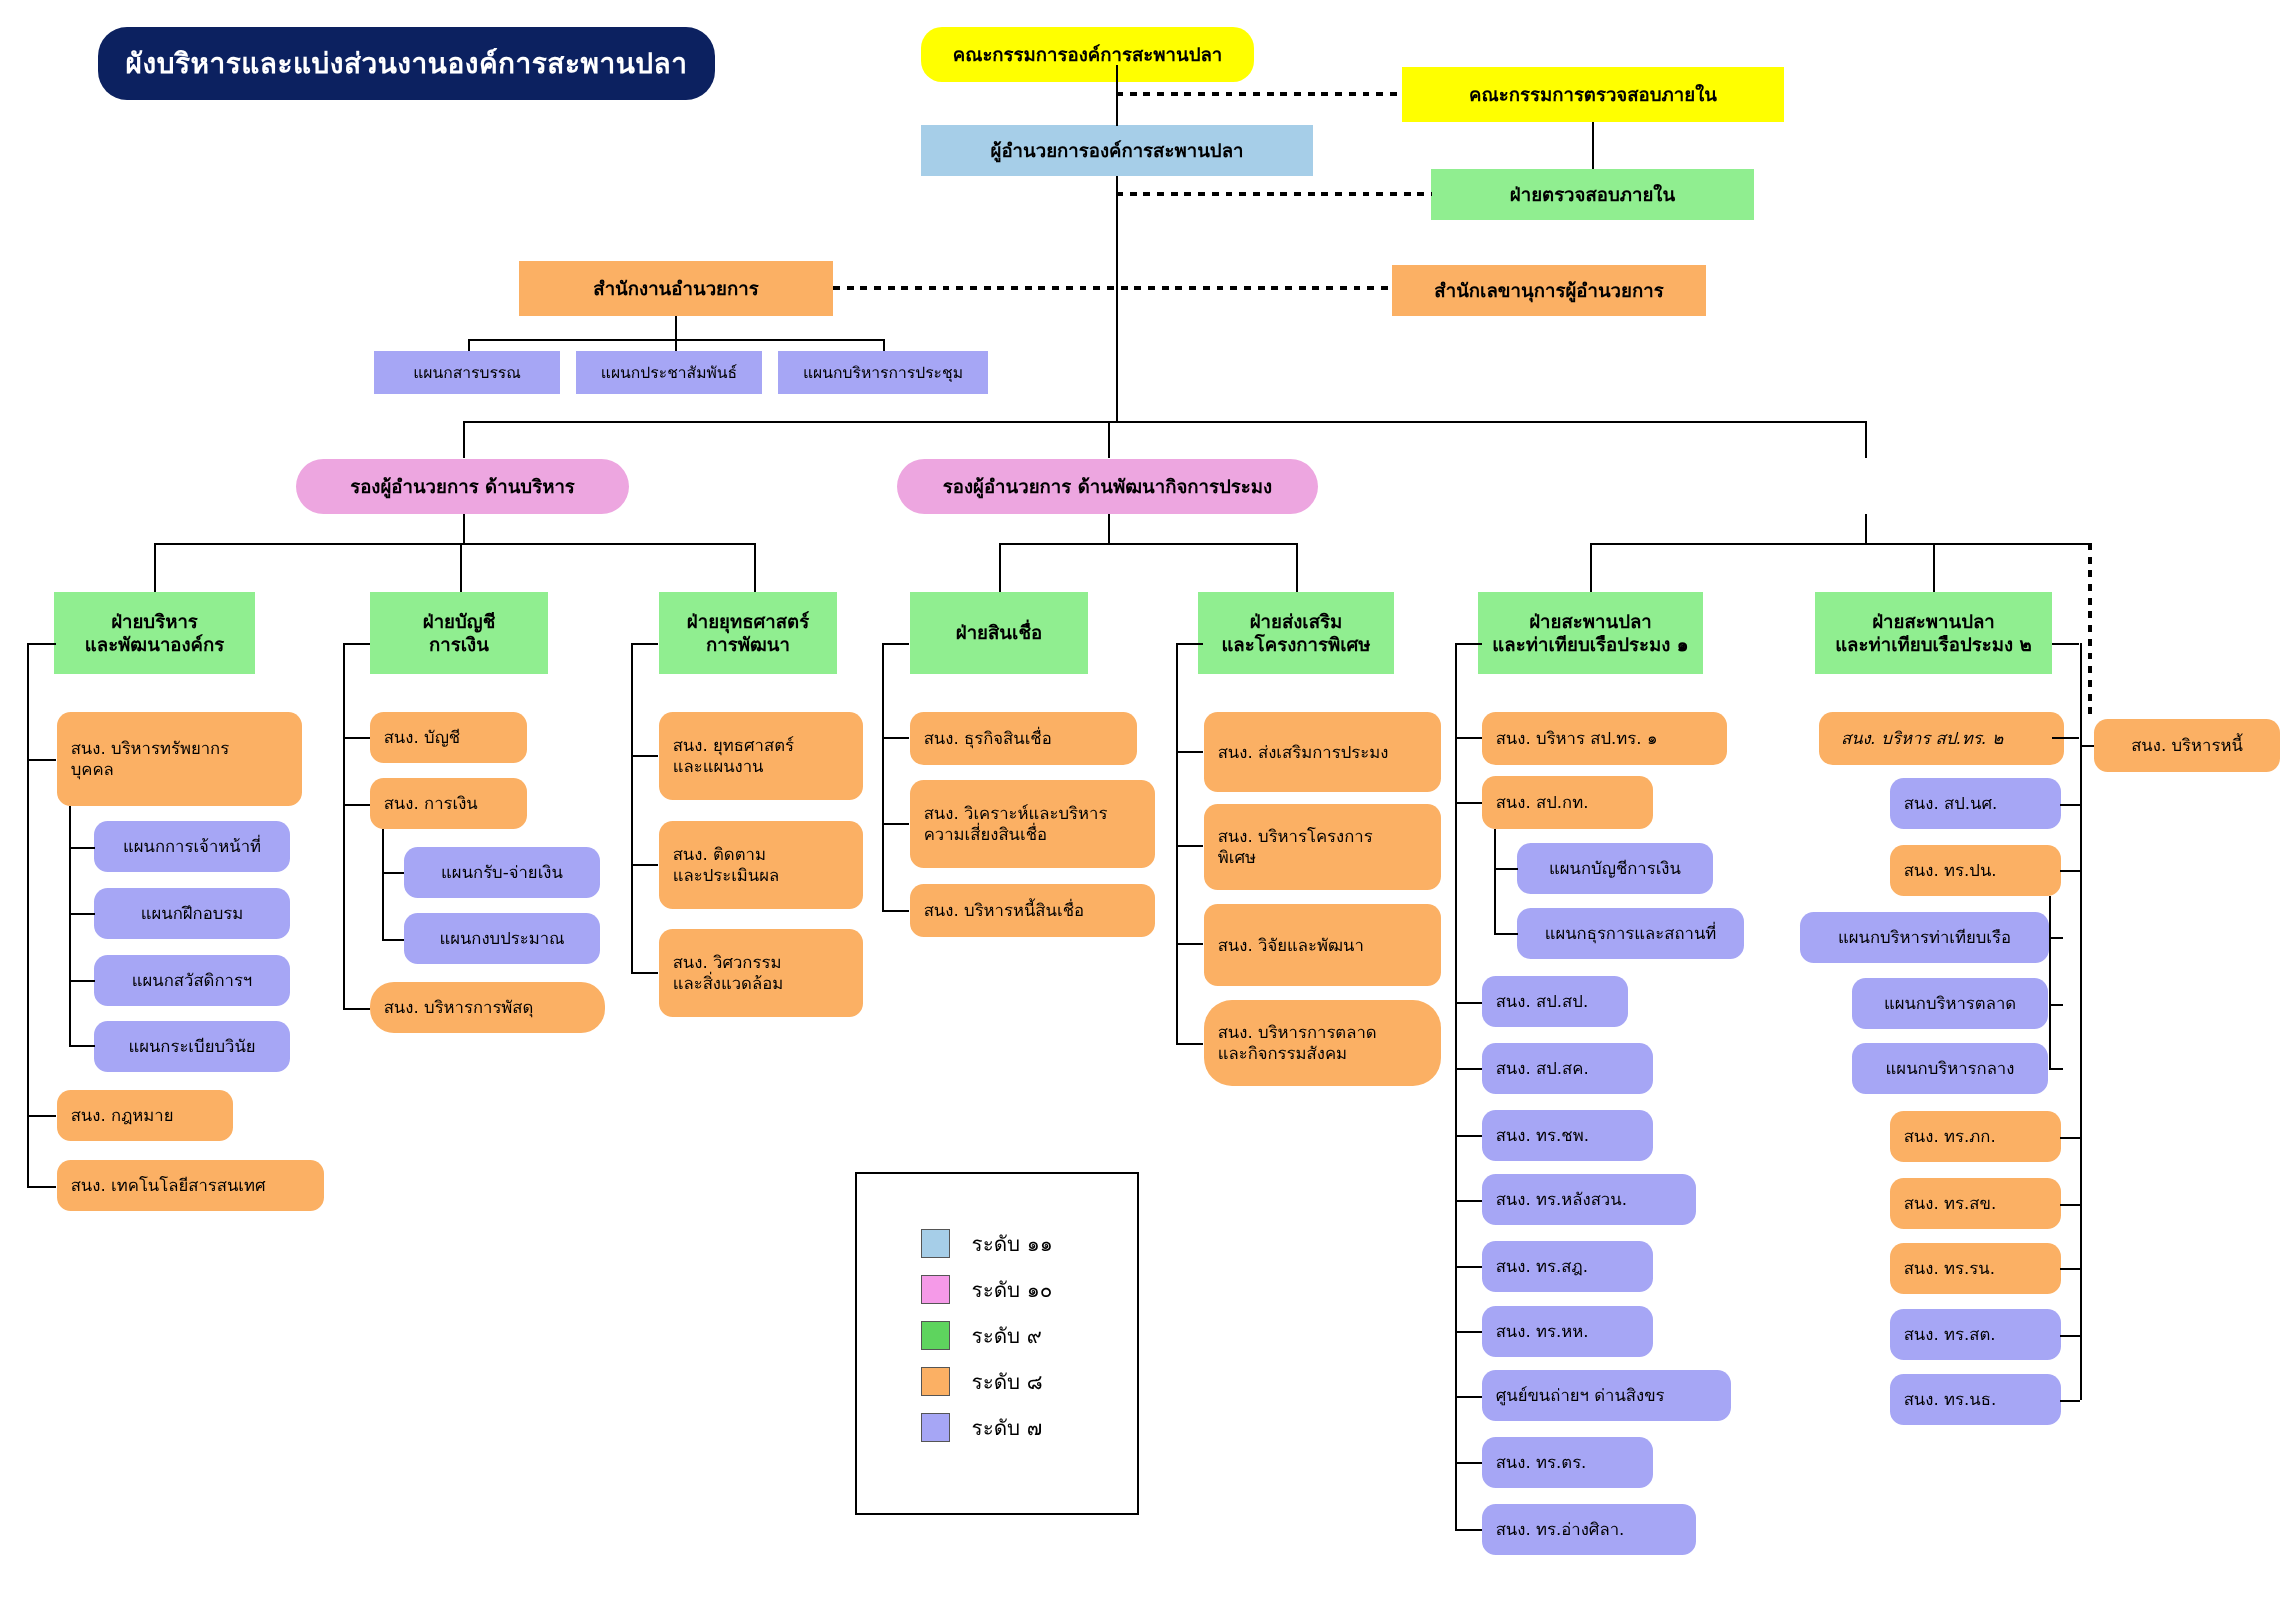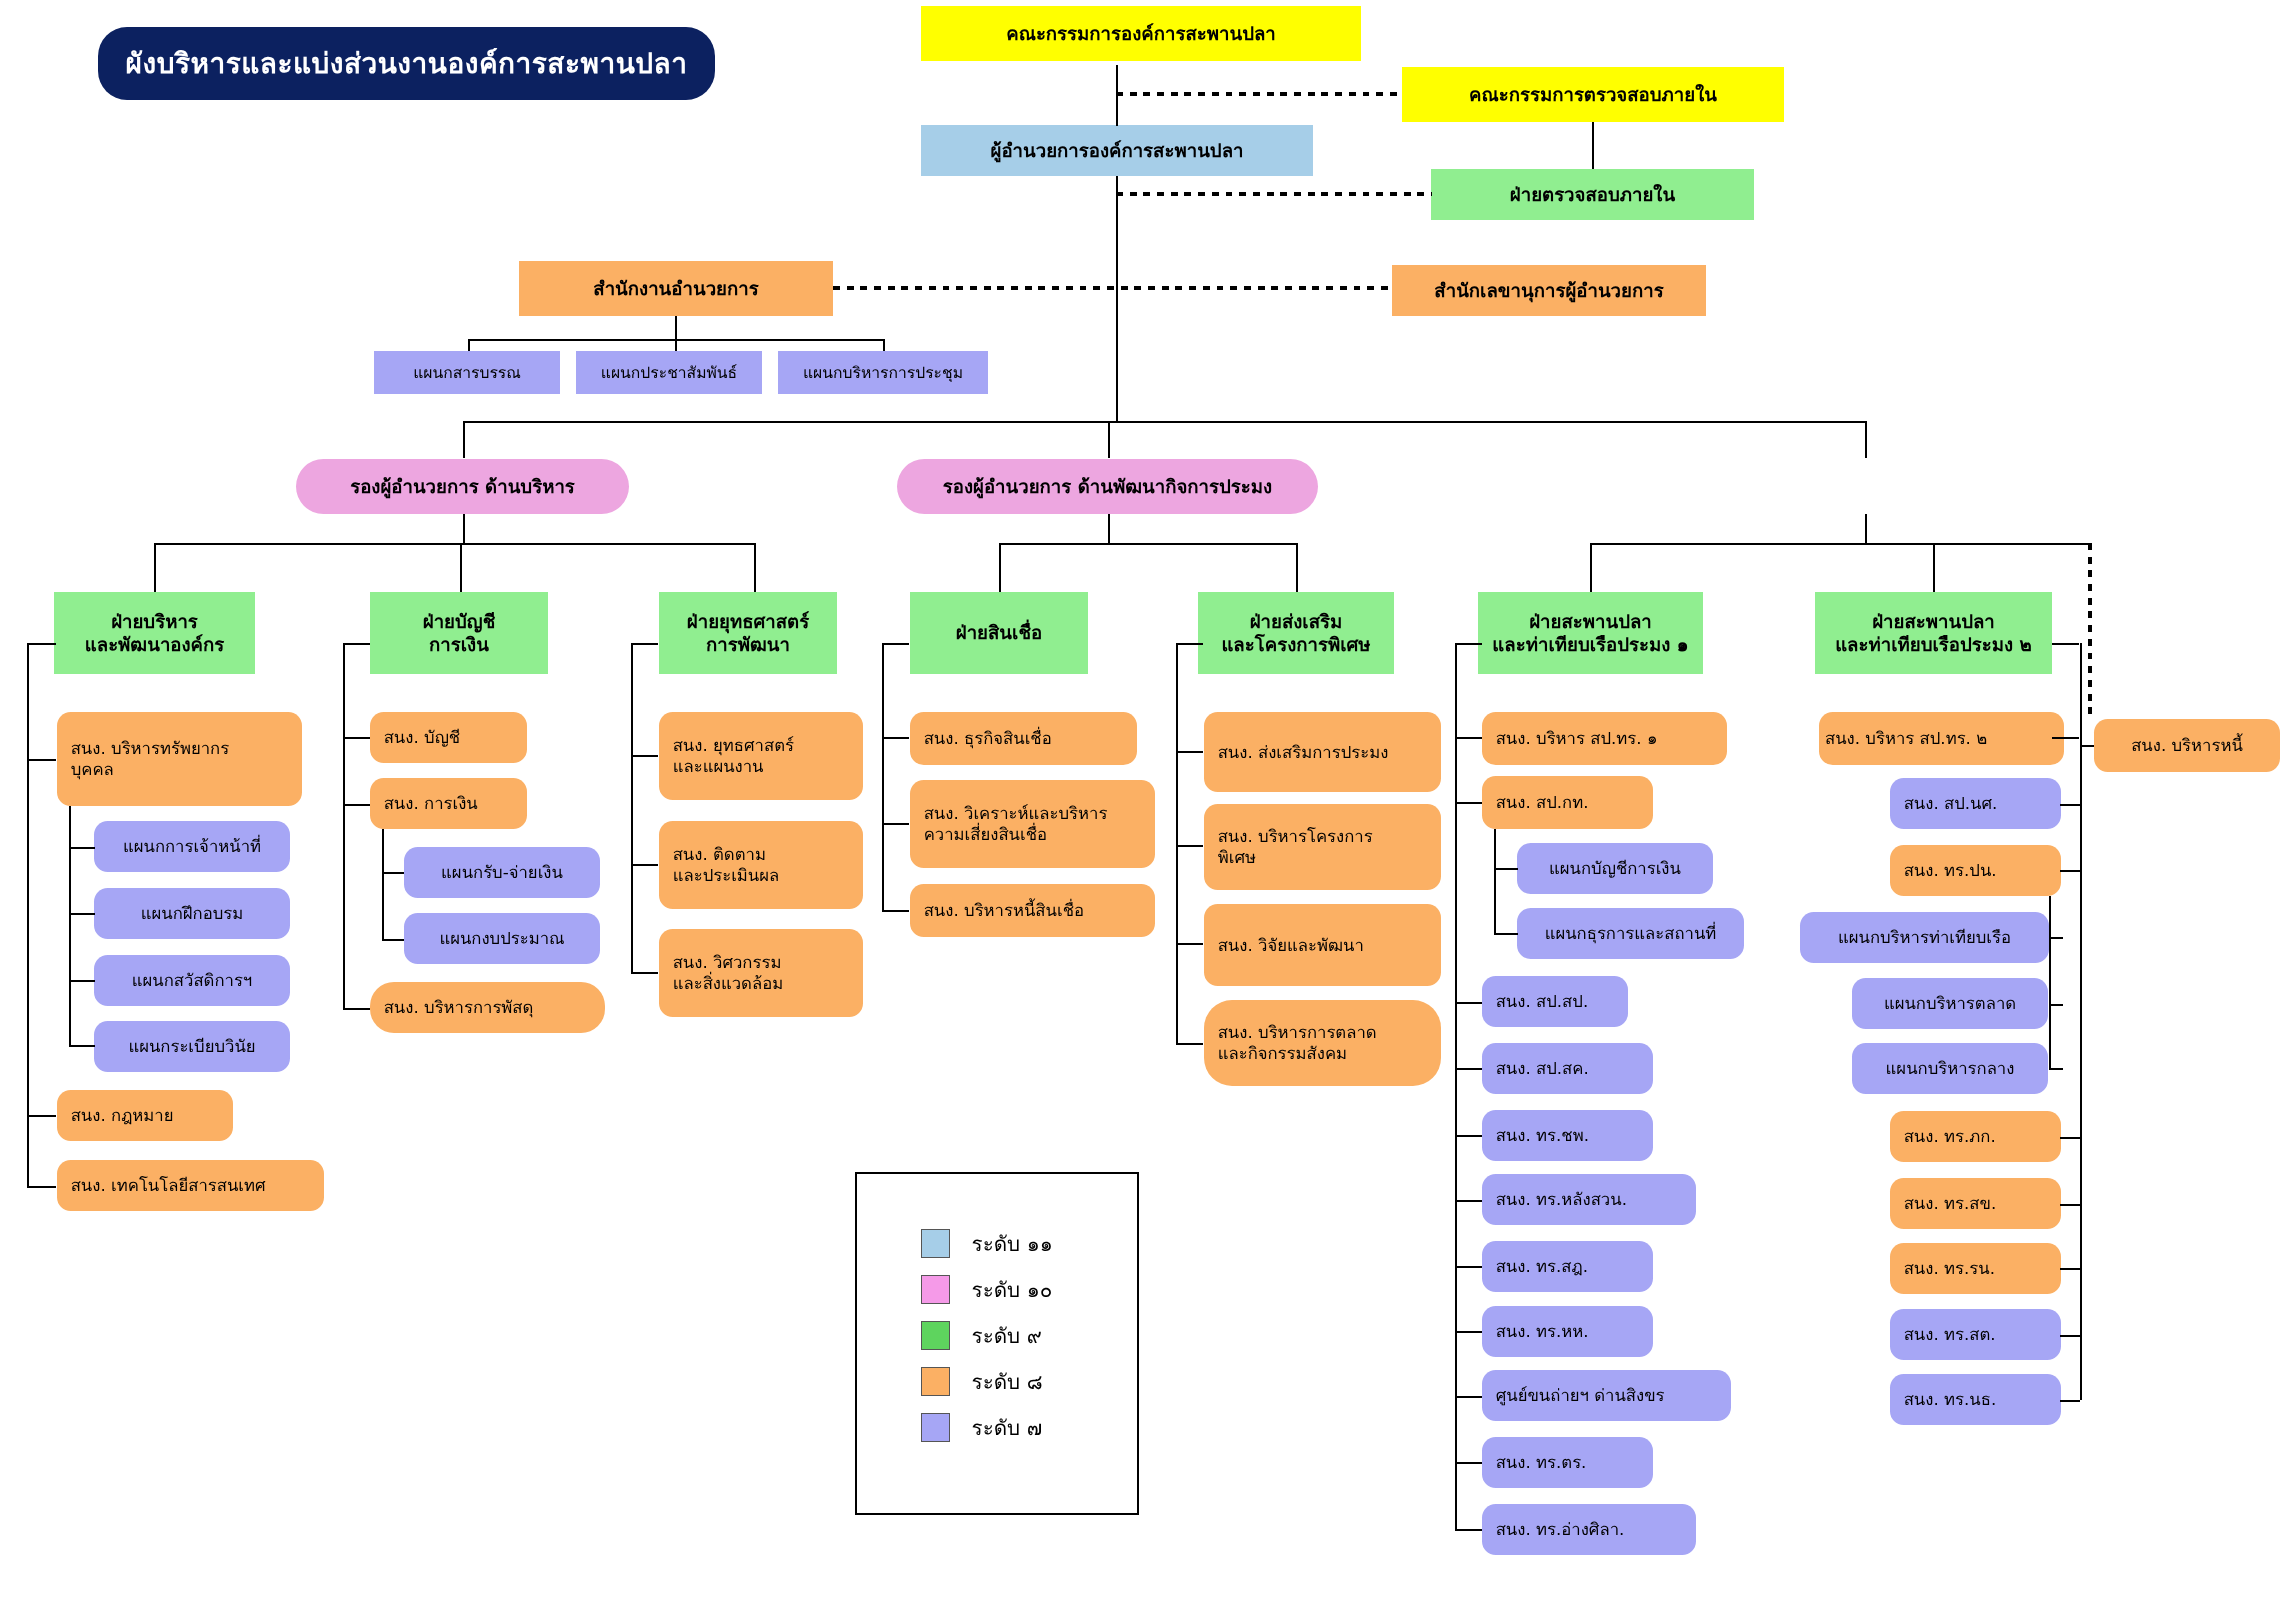--- a/index.html
+++ b/index.html
@@ -57,21 +57,21 @@
   .lg-sw{width:29px;height:29px;border:1px solid #555;box-sizing:border-box;}
   .lg-tx{font-size:20.6px;color:#000;}
 </style>
 </head>
 <body>
 
 <div id="stage">
 
   <div class="node pill c-navy title-box" style="left:98px;top:27.4px;width:617px;height:73px;">ผังบริหารและแบ่งส่วนงานองค์การสะพานปลา</div>
 
-  <div class="node rect c-yellow f-md" style="left:921px;top:6px;width:440px;height:55px;">คณะกรรมการองค์การสะพานปลา</div>
+  <div class="node rect c-yellow f-md" style="left:921px;top:27px;width:333px;height:55px;border-radius:21px;">คณะกรรมการองค์การสะพานปลา</div>
 
   <div class="node rect c-yellow f-md" style="left:1402px;top:67px;width:382px;height:55px;">คณะกรรมการตรวจสอบภายใน</div>
 
   <div class="node rect c-blue f-md" style="left:921px;top:125px;width:392px;height:51px;">ผู้อำนวยการองค์การสะพานปลา</div>
 
   <div class="node rect c-green f-md" style="left:1431px;top:169px;width:323px;height:51px;">ฝ่ายตรวจสอบภายใน</div>
 
   <div class="node rect c-orange f-md" style="left:519px;top:261px;width:314px;height:55px;">สำนักงานอำนวยการ</div>
 
   <div class="node rect c-orange f-md" style="left:1392px;top:265px;width:314px;height:51px;">สำนักเลขานุการผู้อำนวยการ</div>
@@ -138,21 +138,21 @@
   <div class="node round c-purple f-sm" style="left:1482px;top:976px;width:146px;height:51px;justify-content:flex-start;text-align:left;padding-left:13.7px;">สนง. สป.สป.</div>
   <div class="node round c-purple f-sm" style="left:1482px;top:1043px;width:171px;height:51px;justify-content:flex-start;text-align:left;padding-left:13.7px;">สนง. สป.สค.</div>
   <div class="node round c-purple f-sm" style="left:1482px;top:1110px;width:171px;height:51px;justify-content:flex-start;text-align:left;padding-left:13.7px;">สนง. ทร.ชพ.</div>
   <div class="node round c-purple f-sm" style="left:1482px;top:1174px;width:214px;height:51px;justify-content:flex-start;text-align:left;padding-left:13.7px;">สนง. ทร.หลังสวน.</div>
   <div class="node round c-purple f-sm" style="left:1482px;top:1241px;width:171px;height:51px;justify-content:flex-start;text-align:left;padding-left:13.7px;">สนง. ทร.สฎ.</div>
   <div class="node round c-purple f-sm" style="left:1482px;top:1306px;width:171px;height:51px;justify-content:flex-start;text-align:left;padding-left:13.7px;">สนง. ทร.หห.</div>
   <div class="node round c-purple f-sm" style="left:1482px;top:1370px;width:249px;height:51px;justify-content:flex-start;text-align:left;padding-left:13.7px;">ศูนย์ขนถ่ายฯ ด่านสิงขร</div>
   <div class="node round c-purple f-sm" style="left:1482px;top:1437px;width:171px;height:51px;justify-content:flex-start;text-align:left;padding-left:13.7px;">สนง. ทร.ตร.</div>
   <div class="node round c-purple f-sm" style="left:1482px;top:1504px;width:214px;height:51px;justify-content:flex-start;text-align:left;padding-left:13.7px;">สนง. ทร.อ่างศิลา.</div>
 
-  <div class="node round c-orange f-sm" style="left:1819px;top:712px;width:245px;height:53px;justify-content:flex-start;text-align:left;padding-left:6px;">สนง. บริหาร สป.ทร. ๒</div>
+  <div class="node round c-orange f-sm" style="left:1819px;top:712px;width:245px;height:53px;justify-content:flex-start;text-align:left;padding-left:22px;font-style:italic;">สนง. บริหาร สป.ทร. ๒</div>
   <div class="node round c-purple f-sm" style="left:1890px;top:778px;width:171px;height:51px;justify-content:flex-start;text-align:left;padding-left:13.7px;">สนง. สป.นศ.</div>
   <div class="node round c-orange f-sm" style="left:1890px;top:845px;width:171px;height:51px;justify-content:flex-start;text-align:left;padding-left:13.7px;">สนง. ทร.ปน.</div>
   <div class="node round c-purple f-sm" style="left:1800px;top:912px;width:249px;height:51px;">แผนกบริหารท่าเทียบเรือ</div>
   <div class="node round c-purple f-sm" style="left:1852px;top:978px;width:196px;height:51px;">แผนกบริหารตลาด</div>
   <div class="node round c-purple f-sm" style="left:1852px;top:1043px;width:196px;height:51px;">แผนกบริหารกลาง</div>
   <div class="node round c-orange f-sm" style="left:1890px;top:1111px;width:171px;height:51px;justify-content:flex-start;text-align:left;padding-left:13.7px;">สนง. ทร.ภก.</div>
   <div class="node round c-orange f-sm" style="left:1890px;top:1178px;width:171px;height:51px;justify-content:flex-start;text-align:left;padding-left:13.7px;">สนง. ทร.สข.</div>
   <div class="node round c-orange f-sm" style="left:1890px;top:1243px;width:171px;height:51px;justify-content:flex-start;text-align:left;padding-left:13.7px;">สนง. ทร.รน.</div>
   <div class="node round c-purple f-sm" style="left:1890px;top:1309px;width:171px;height:51px;justify-content:flex-start;text-align:left;padding-left:13.7px;">สนง. ทร.สต.</div>
   <div class="node round c-purple f-sm" style="left:1890px;top:1374px;width:171px;height:51px;justify-content:flex-start;text-align:left;padding-left:13.7px;">สนง. ทร.นธ.</div>

